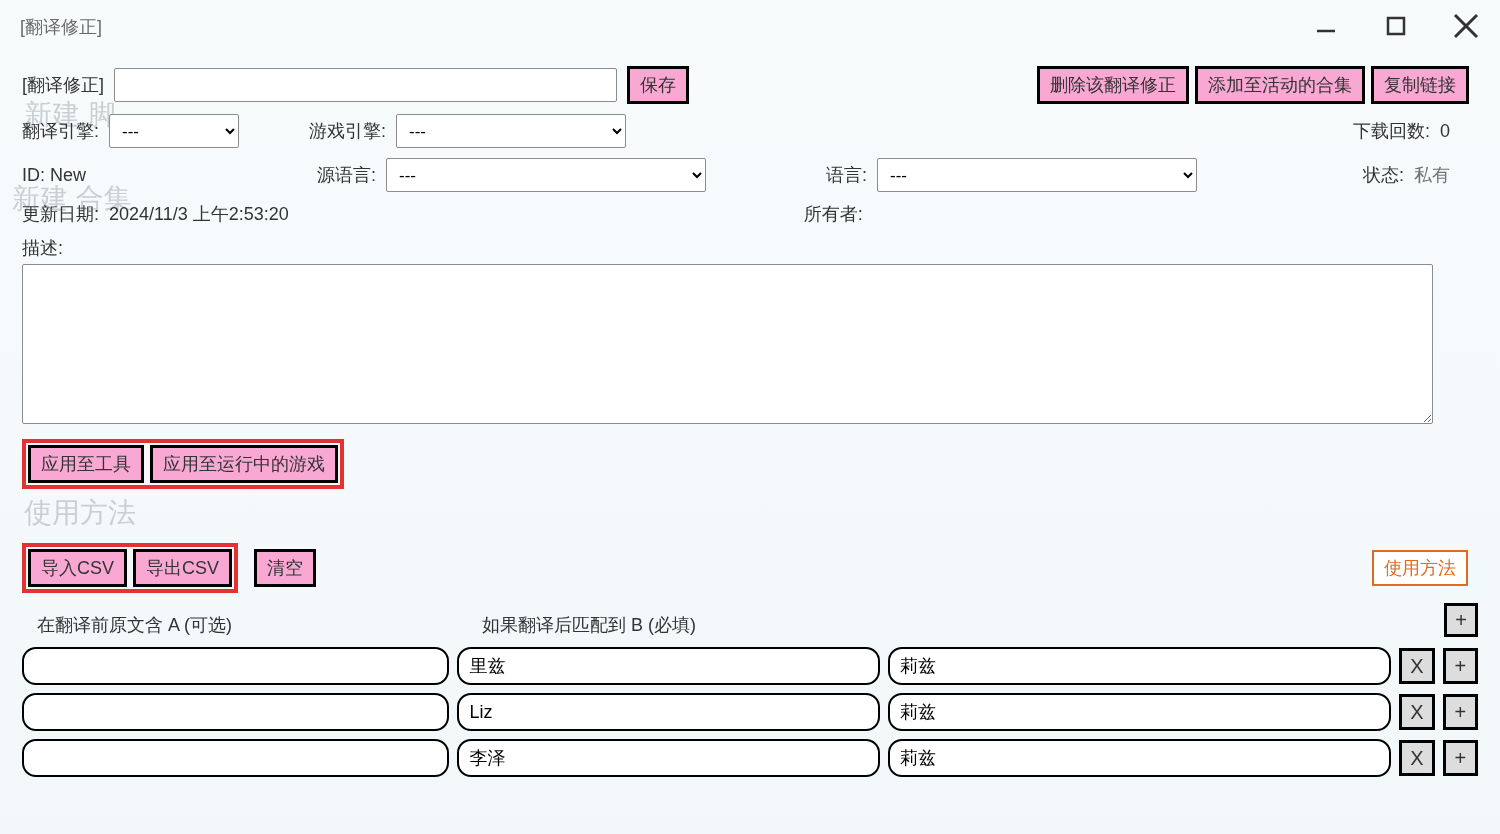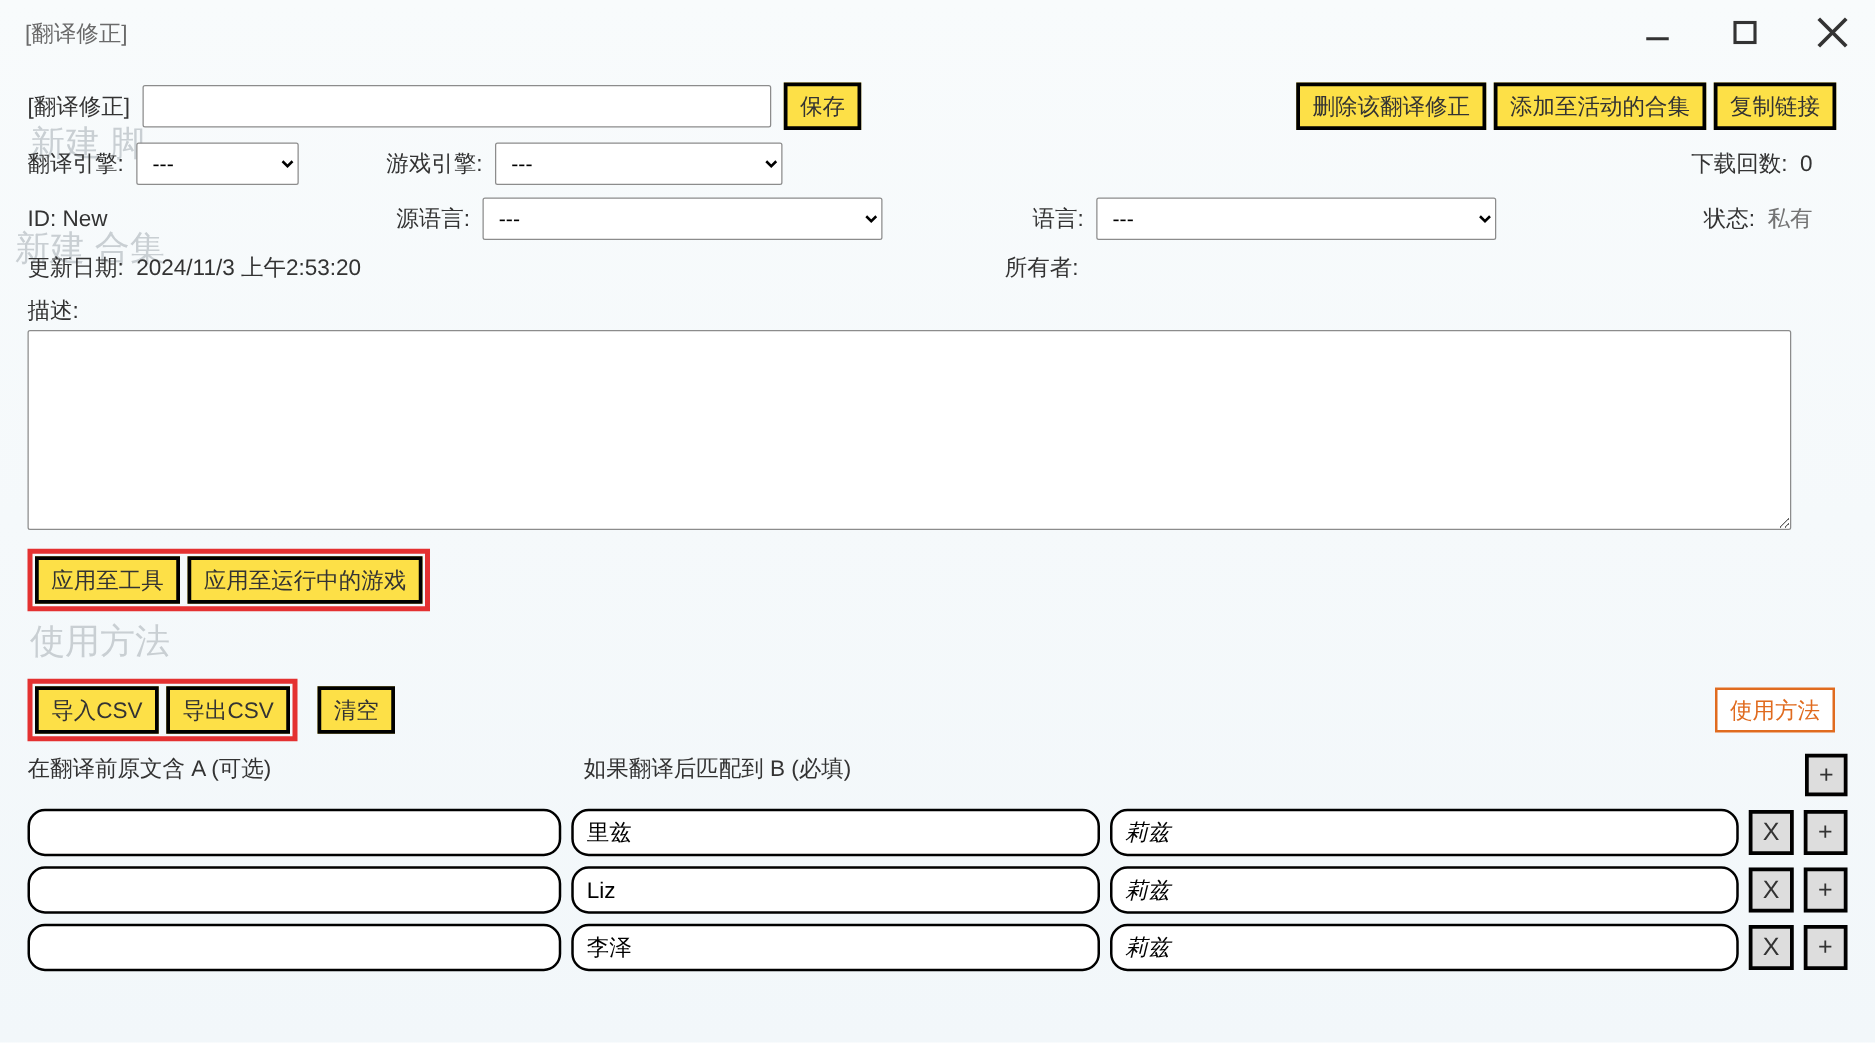--- a/index.html
+++ b/index.html
@@ -38,21 +38,21 @@
     font-family: inherit;
     padding: 4px 8px;
     border: 1.5px solid #8c8c8c;
     background: #fff;
     border-radius: 2px;
   }
   .btn {
     display: inline-flex;
     align-items: center;
     justify-content: center;
-    background: #fde047;
+    background: #f9a8d4;
     border: 3px solid #000;
     padding: 4px 10px;
     font-size: 18px;
     cursor: pointer;
     min-height: 32px;
   }
   .btn-group { display: flex; }
   .btn-group .btn + .btn { margin-left: 6px; }
   .red-outline { border: 4px solid #e43131; padding: 2px; display: inline-flex; gap: 6px; }
   .red-outline .btn { margin:0; }
@@ -80,21 +80,21 @@
   .rule-row { display: flex; gap: 8px; margin-bottom: 8px; align-items:center; }
   .rule-row input[type=text] {
     height: 38px;
     border: 2px solid #000;
     border-radius: 14px;
     padding: 4px 10px;
     font-size: 18px;
   }
   .colA { width: 435px; }
   .colB { width: 430px; }
-  .colC { width: 512px; font-style: italic; }
+  .colC { width: 512px; }
   .xbtn, .plusbtn {
     width: 36px; height: 36px;
     border: 3px solid #000;
     background: #ddd;
     display:flex; align-items:center; justify-content:center;
     font-size: 20px; cursor:pointer;
   }
   .ghost { position:absolute; color:#c9cfd3; font-size:28px; pointer-events:none; z-index:-1;}
 </style>
 </head>
@@ -194,21 +194,21 @@
     <span class="red-outline">
       <span class="btn">导入CSV</span>
       <span class="btn">导出CSV</span>
     </span>
     <span class="btn" style="margin-left:6px;">清空</span>
     <div style="flex:1"></div>
     <span class="orange-btn" style="margin-right:10px;">使用方法</span>
   </div>
 
   
-  <div class="row" style="margin-top:6px; align-items:flex-start;">
+  <div class="row" style="margin-top:6px; align-items:flex-end;margin-left:15px;">
     <span class="col-head" style="width:435px;">在翻译前原文含 A (可选)</span>
     <span class="col-head" style="width:430px;">如果翻译后匹配到 B (必填)</span>
     <div style="flex:1"></div>
     <span class="plus-btn-top">+</span>
   </div>
 
   
   <div id="rules">
       <div class="rule-row">
         <input type="text" class="colA" style="">

